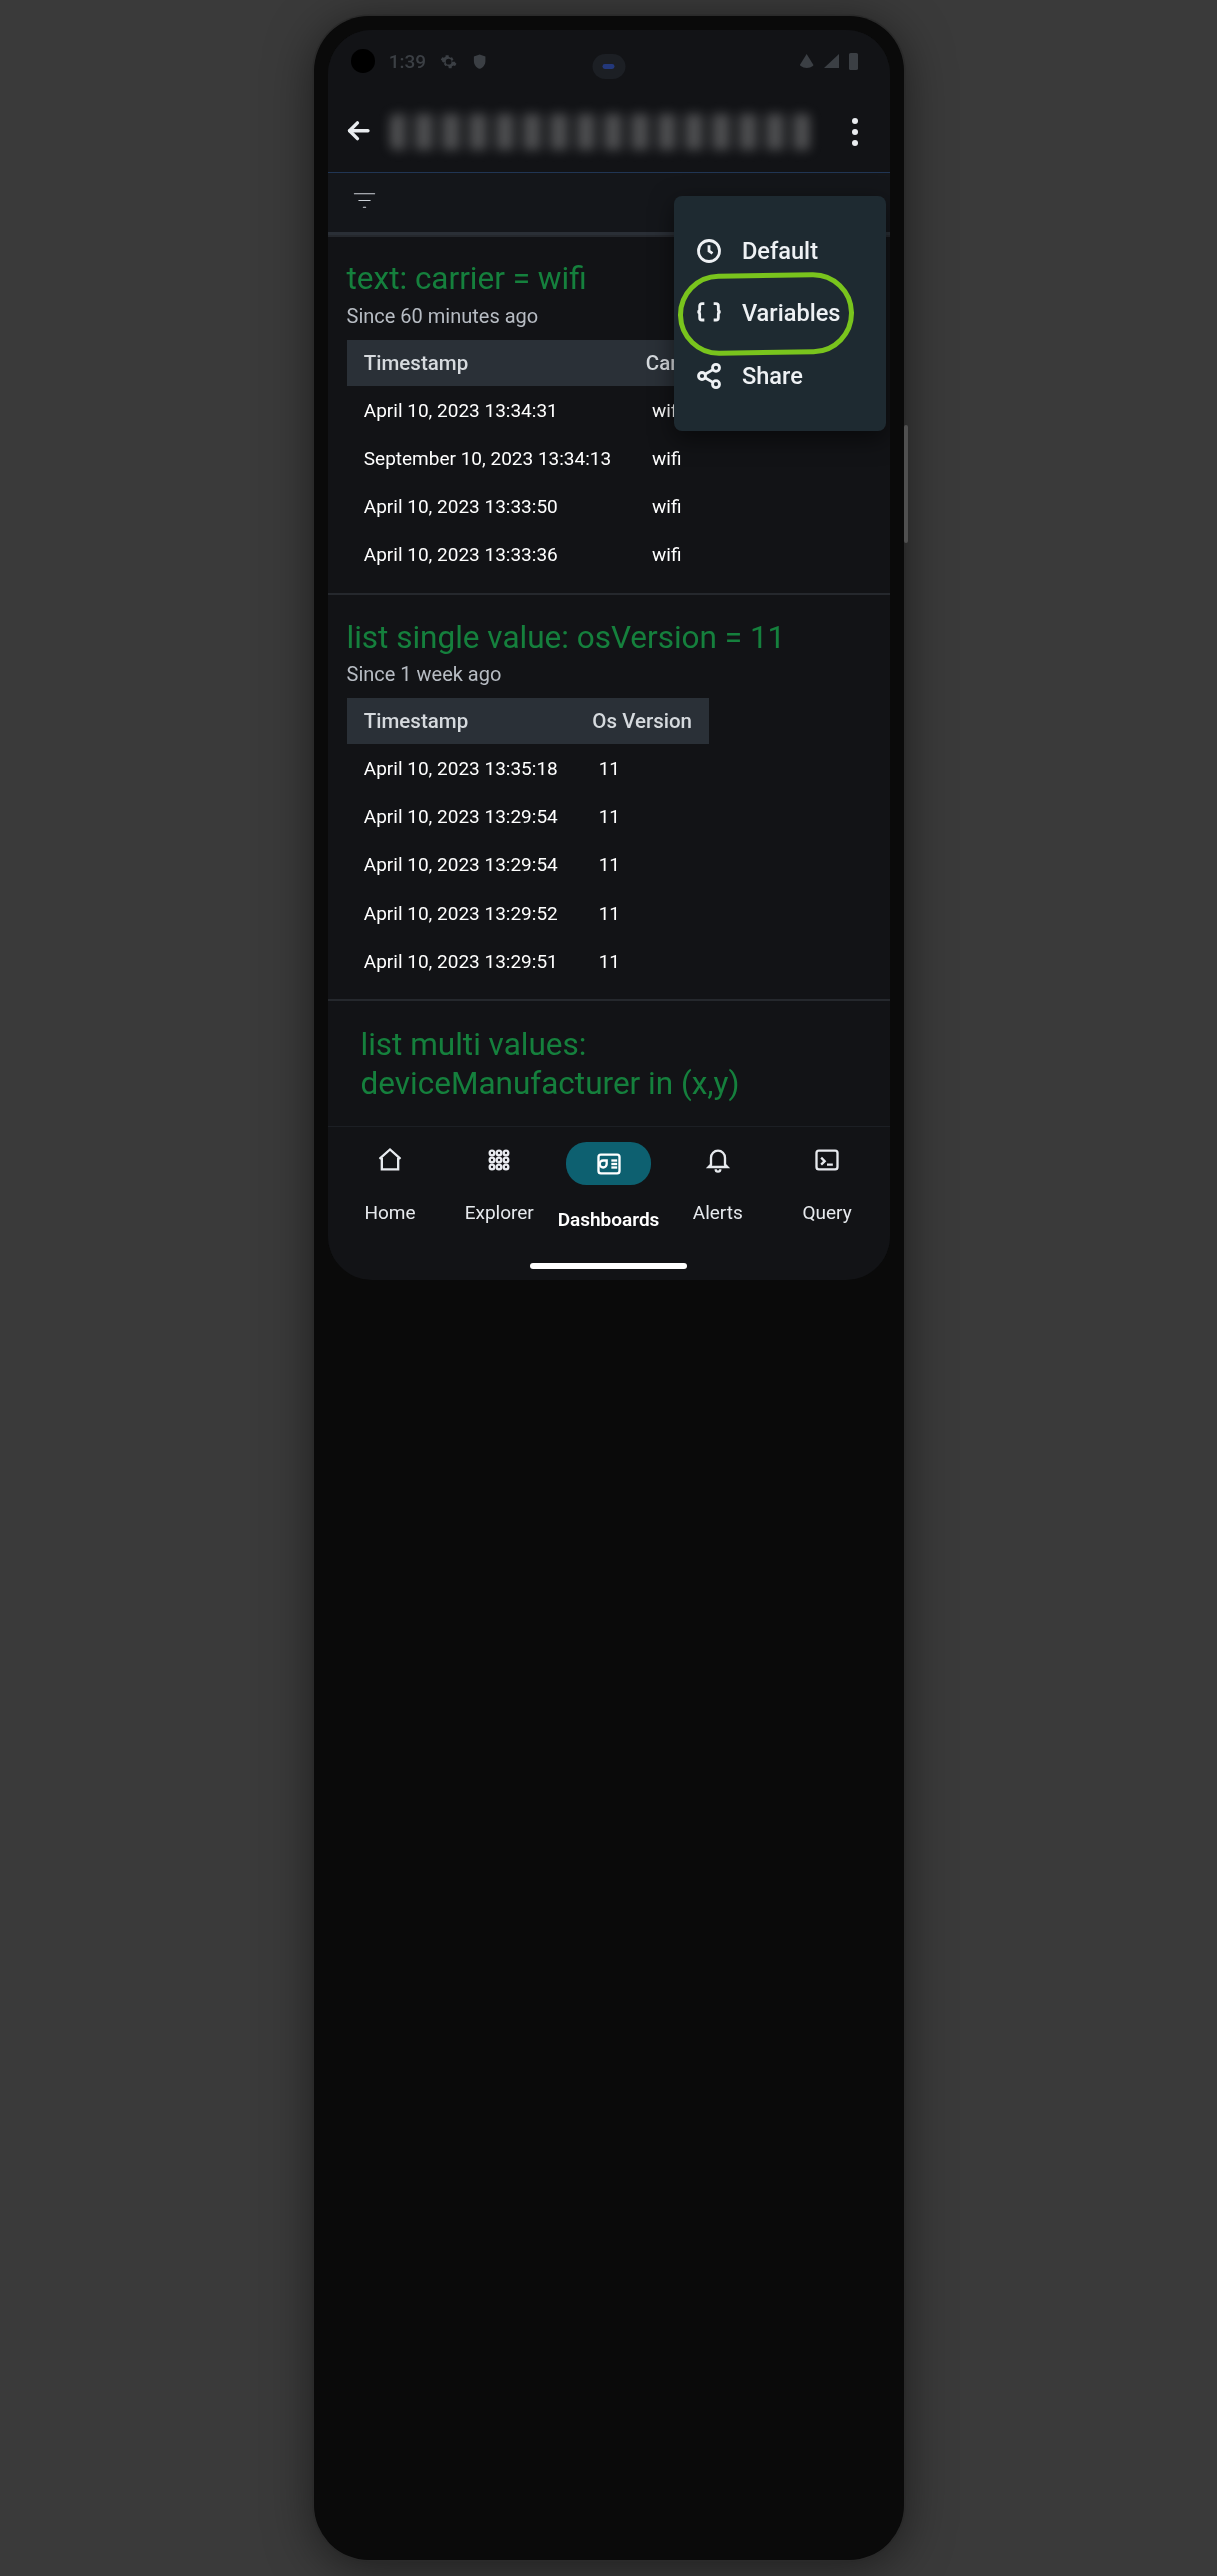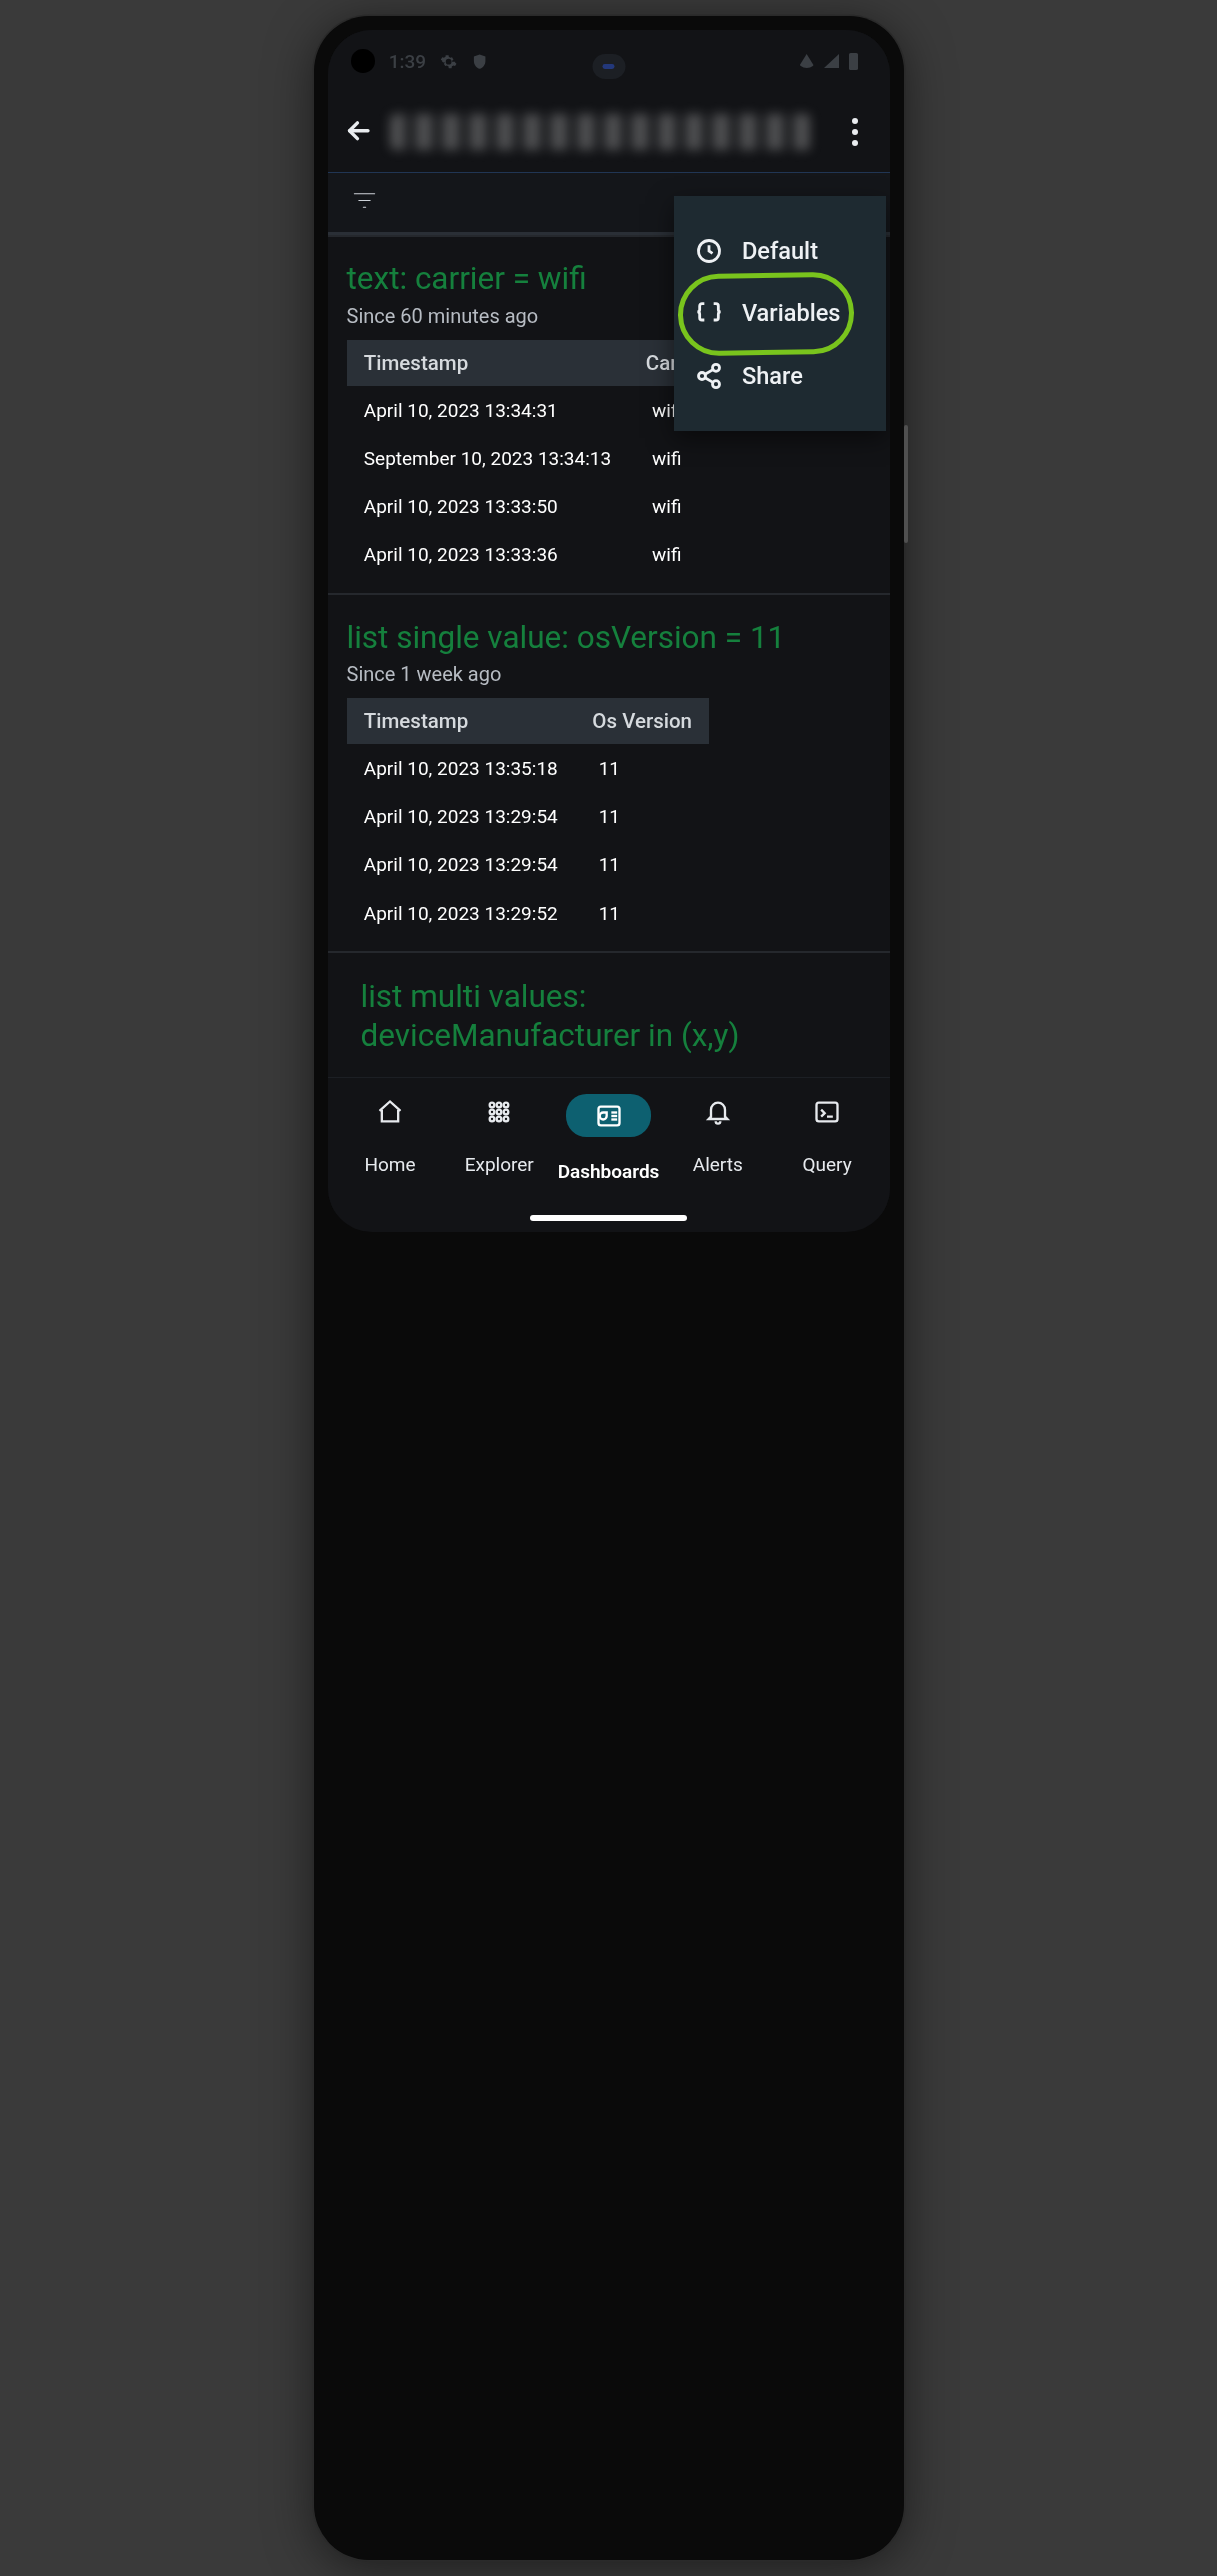--- a/index.html
+++ b/index.html
@@ -163,21 +163,21 @@
   }
   table.data td.val { padding-left: 23.6px; }
 
   
   .menu {
     position: absolute;
     top: -39px;
     right: 3.1px;
     width: 212px;
     background: #1e2a31;
-    border-radius: 0;
+    border-radius: 8px;
     padding: 23.6px 0;
     box-shadow: 0 7.9px 23.6px rgba(0,0,0,.5);
     z-index: 30;
   }
   .menu-item {
     display: flex;
     align-items: center;
     gap: 19px;
     padding: 17.3px 20.5px;
     color: #eef1f4;
@@ -365,20 +365,24 @@
           <tr>
                 <td>April 10, 2023 13:29:54</td>
                 <td class="val">11</td>
               </tr>
           <tr>
                 <td>April 10, 2023 13:29:54</td>
                 <td class="val">11</td>
               </tr>
           <tr>
                 <td>April 10, 2023 13:29:52</td>
+                <td class="val">11</td>
+              </tr>
+          <tr>
+                <td>April 10, 2023 13:29:51</td>
                 <td class="val">11</td>
               </tr>
         </tbody>
           </table>
       </div>
 
       <div class="widget" style="padding-bottom:0;">
         <div class="widget-title" style="line-height:1.25;margin-left:14px;">list multi values: deviceManufacturer in (x,y)</div>
       </div>
 

